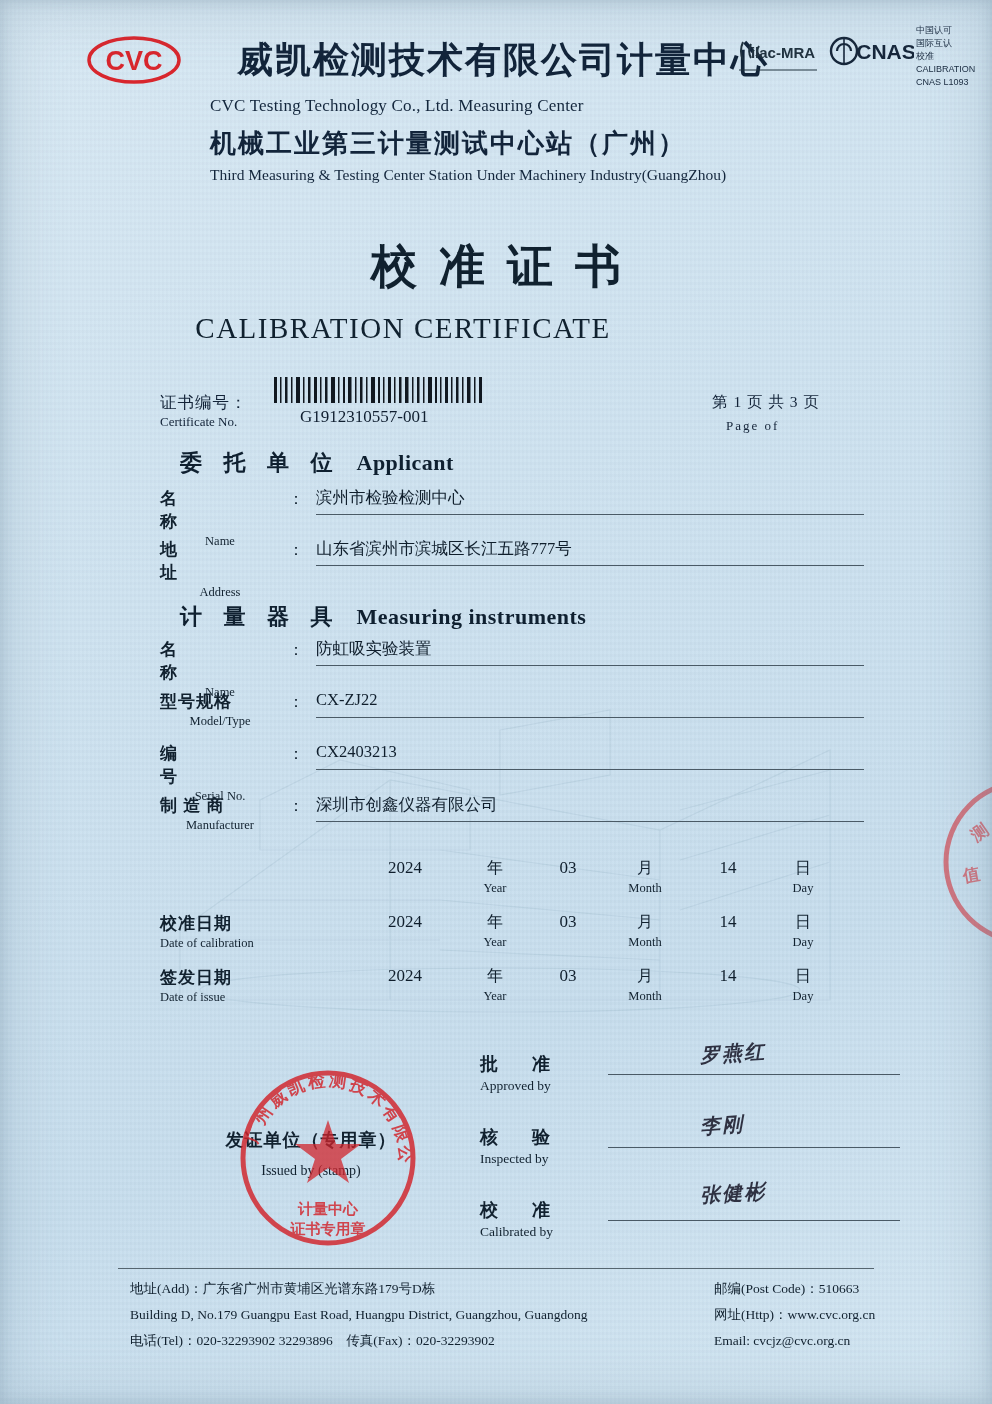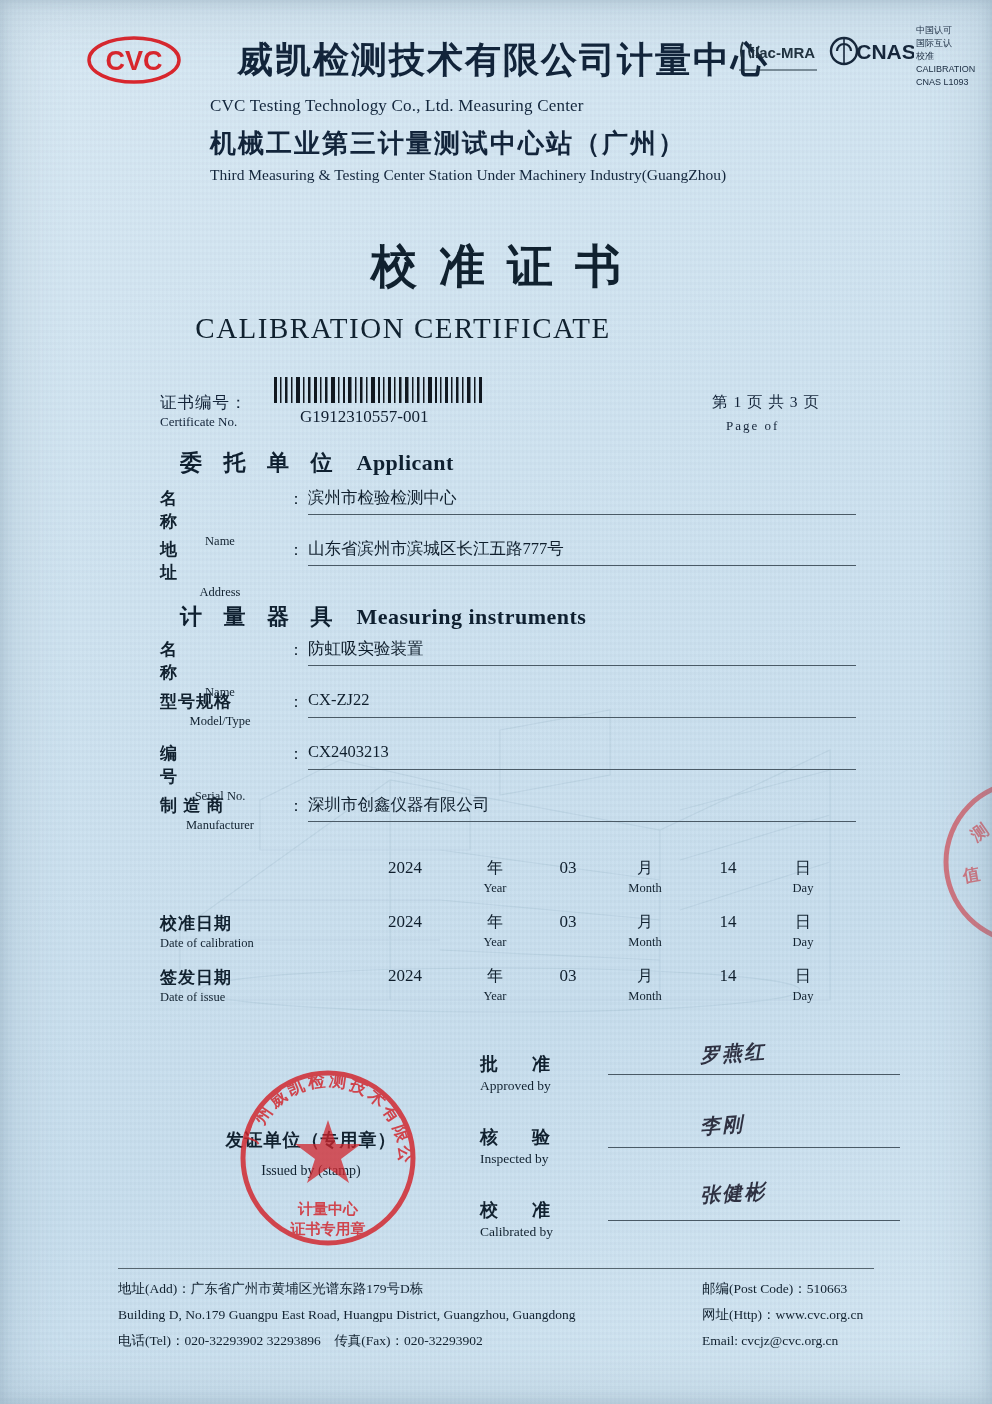--- a/index.html
+++ b/index.html
@@ -226,21 +226,21 @@
   }
   .field .colon {
     position: absolute;
     left: 128px;
     top: 2px;
     font-size: 16px;
     color: #11212f;
   }
   .field .val {
     position: absolute;
-    left: 148px;
+    left: 156px;
     top: 0px;
     width: 548px;
     font-size: 16.5px;
     color: #0f1e2c;
     border-bottom: 1px solid #4a5a66;
     padding-bottom: 5px;
     min-height: 22px;
   }
 
   .sp-name .cn { letter-spacing: 22px; }
@@ -382,21 +382,21 @@
   
   .footer-sep {
     position: absolute;
     left: 118px;
     top: 1268px;
     width: 756px;
     border-top: 1px solid #55656f;
   }
   .footer {
     position: absolute;
-    left: 118px;
+    left: 130px;
     top: 1276px;
     width: 760px;
     font-size: 13.5px;
     color: #11212f;
     line-height: 1.9;
   }
   .footer .fl { position: absolute; left: 0; white-space: nowrap; }
   .footer .fr { position: absolute; left: 584px; white-space: nowrap; }
   .footer .wide { position: absolute; left: 0; white-space: nowrap; }
 </style>

